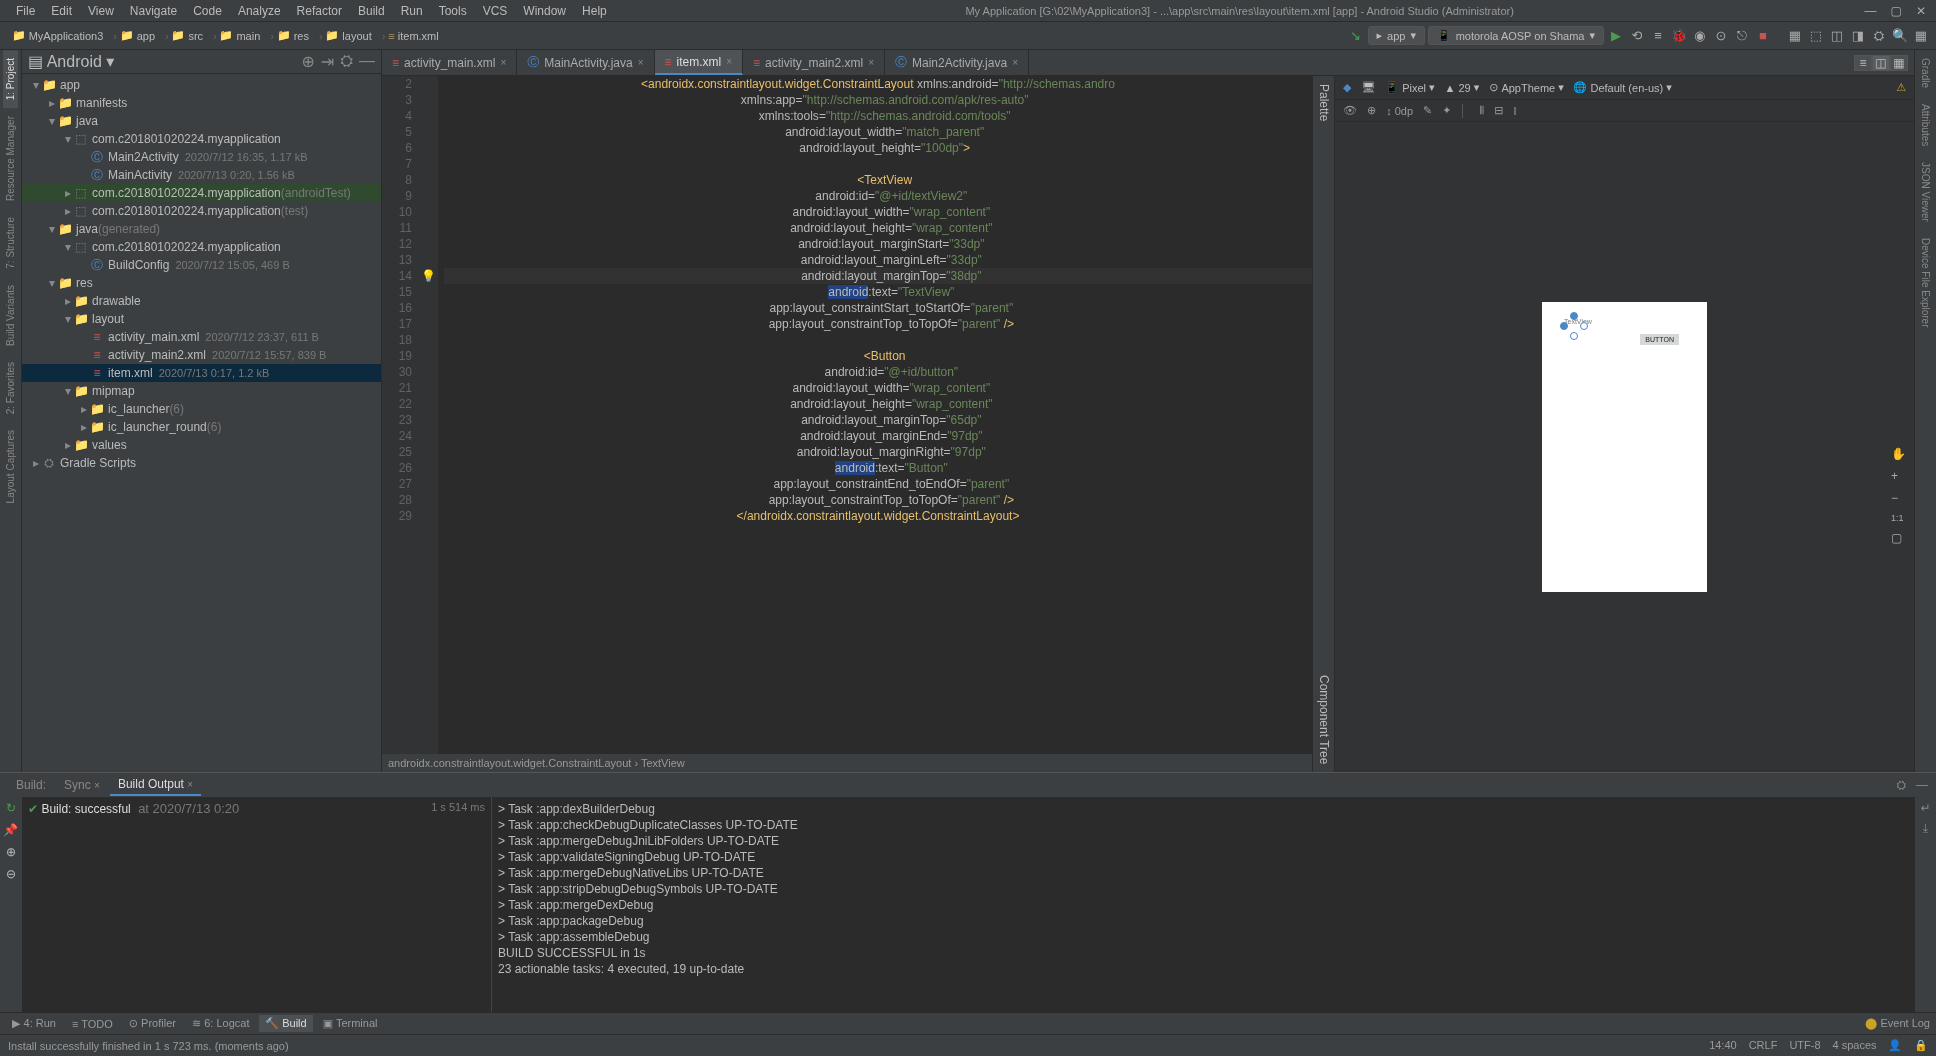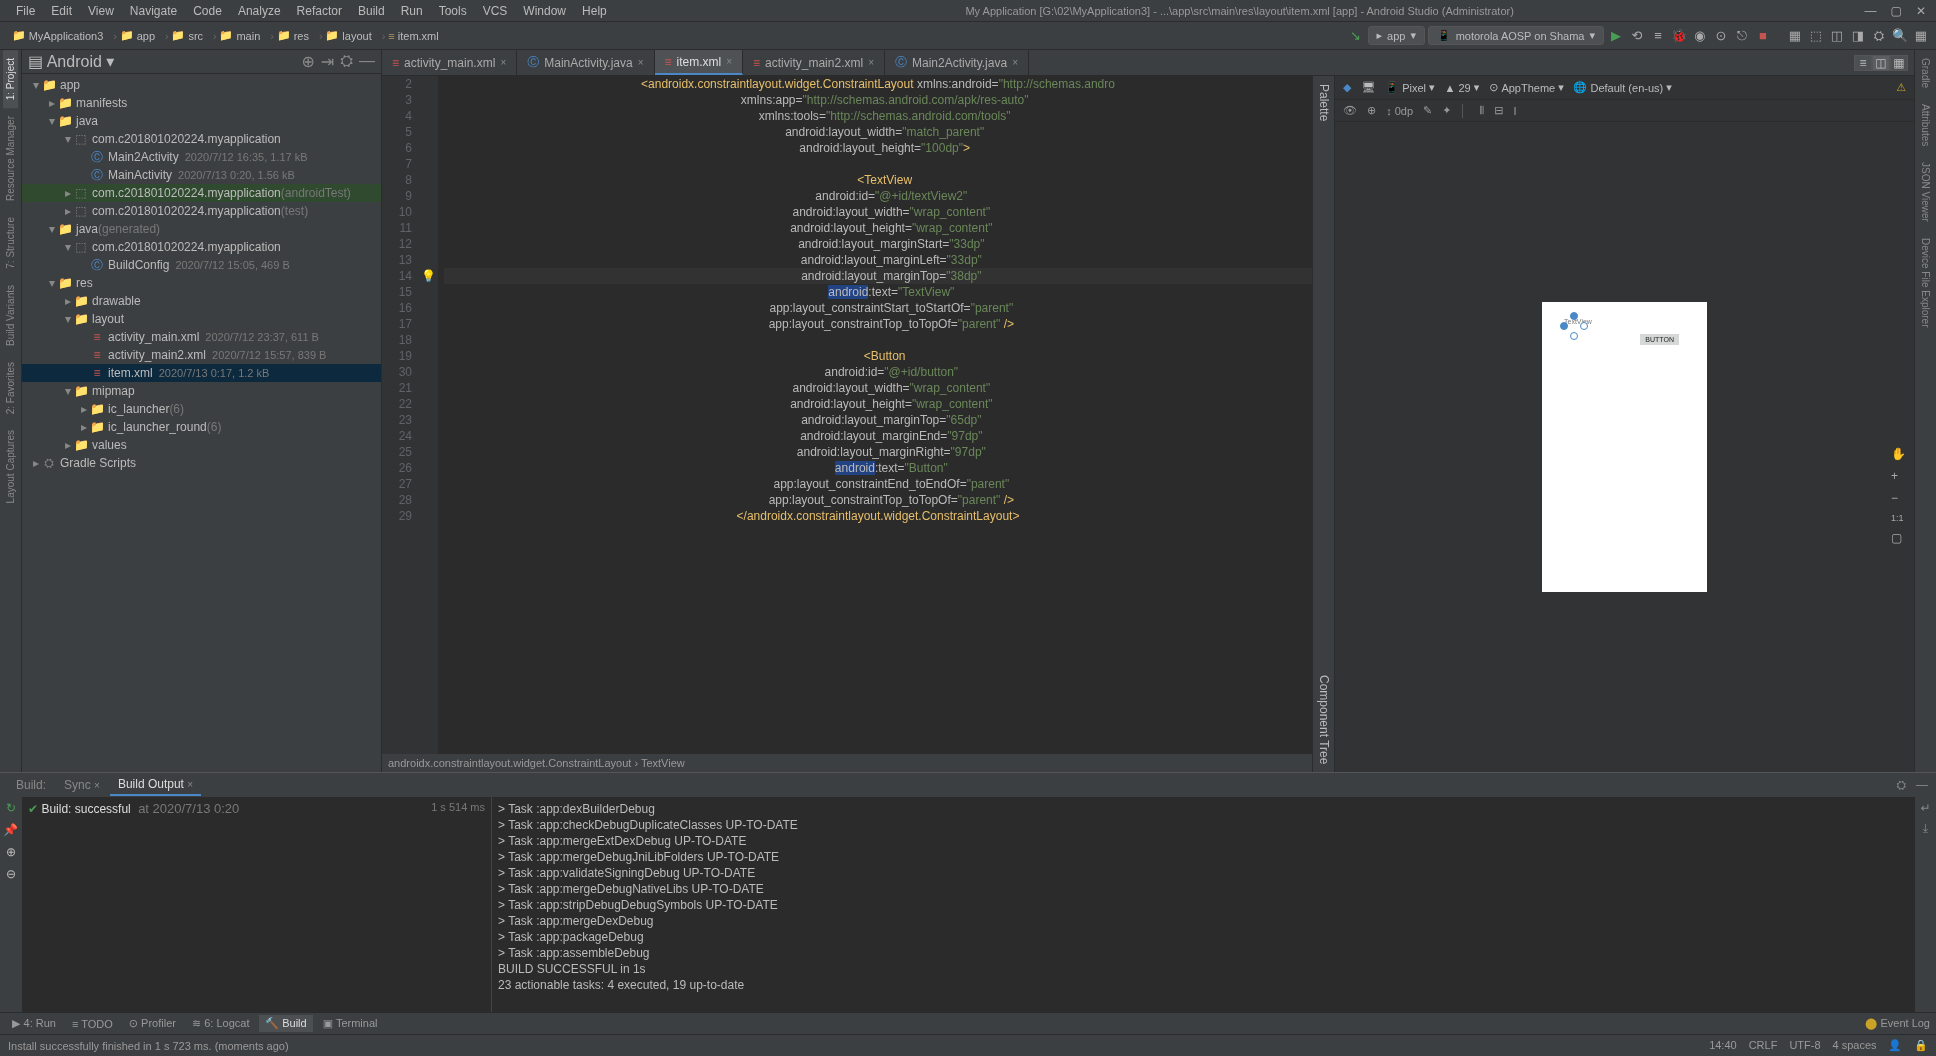--- a/index.html
+++ b/index.html
@@ -555,21 +555,20 @@
       </div>
       <div class="build-tree">
         <span style="color:#499c54">✔</span>
         <span class="status">Build: successful</span>
         <span class="time">at 2020/7/13 0:20</span>
         <span class="dur">1 s 514 ms</span>
       </div>
       <div class="build-output" id="build-output">
           <div>&gt; Task :app:dexBuilderDebug</div>
           <div>&gt; Task :app:checkDebugDuplicateClasses UP-TO-DATE</div>
-          <div>&gt; Task :app:mergeExtDexDebug UP-TO-DATE</div>
           <div>&gt; Task :app:mergeDebugJniLibFolders UP-TO-DATE</div>
           <div>&gt; Task :app:validateSigningDebug UP-TO-DATE</div>
           <div>&gt; Task :app:mergeDebugNativeLibs UP-TO-DATE</div>
           <div>&gt; Task :app:stripDebugDebugSymbols UP-TO-DATE</div>
           <div>&gt; Task :app:mergeDexDebug</div>
           <div>&gt; Task :app:packageDebug</div>
           <div>&gt; Task :app:assembleDebug</div>
           <div></div>
           <div>BUILD SUCCESSFUL in 1s</div>
           <div>23 actionable tasks: 4 executed, 19 up-to-date</div>

